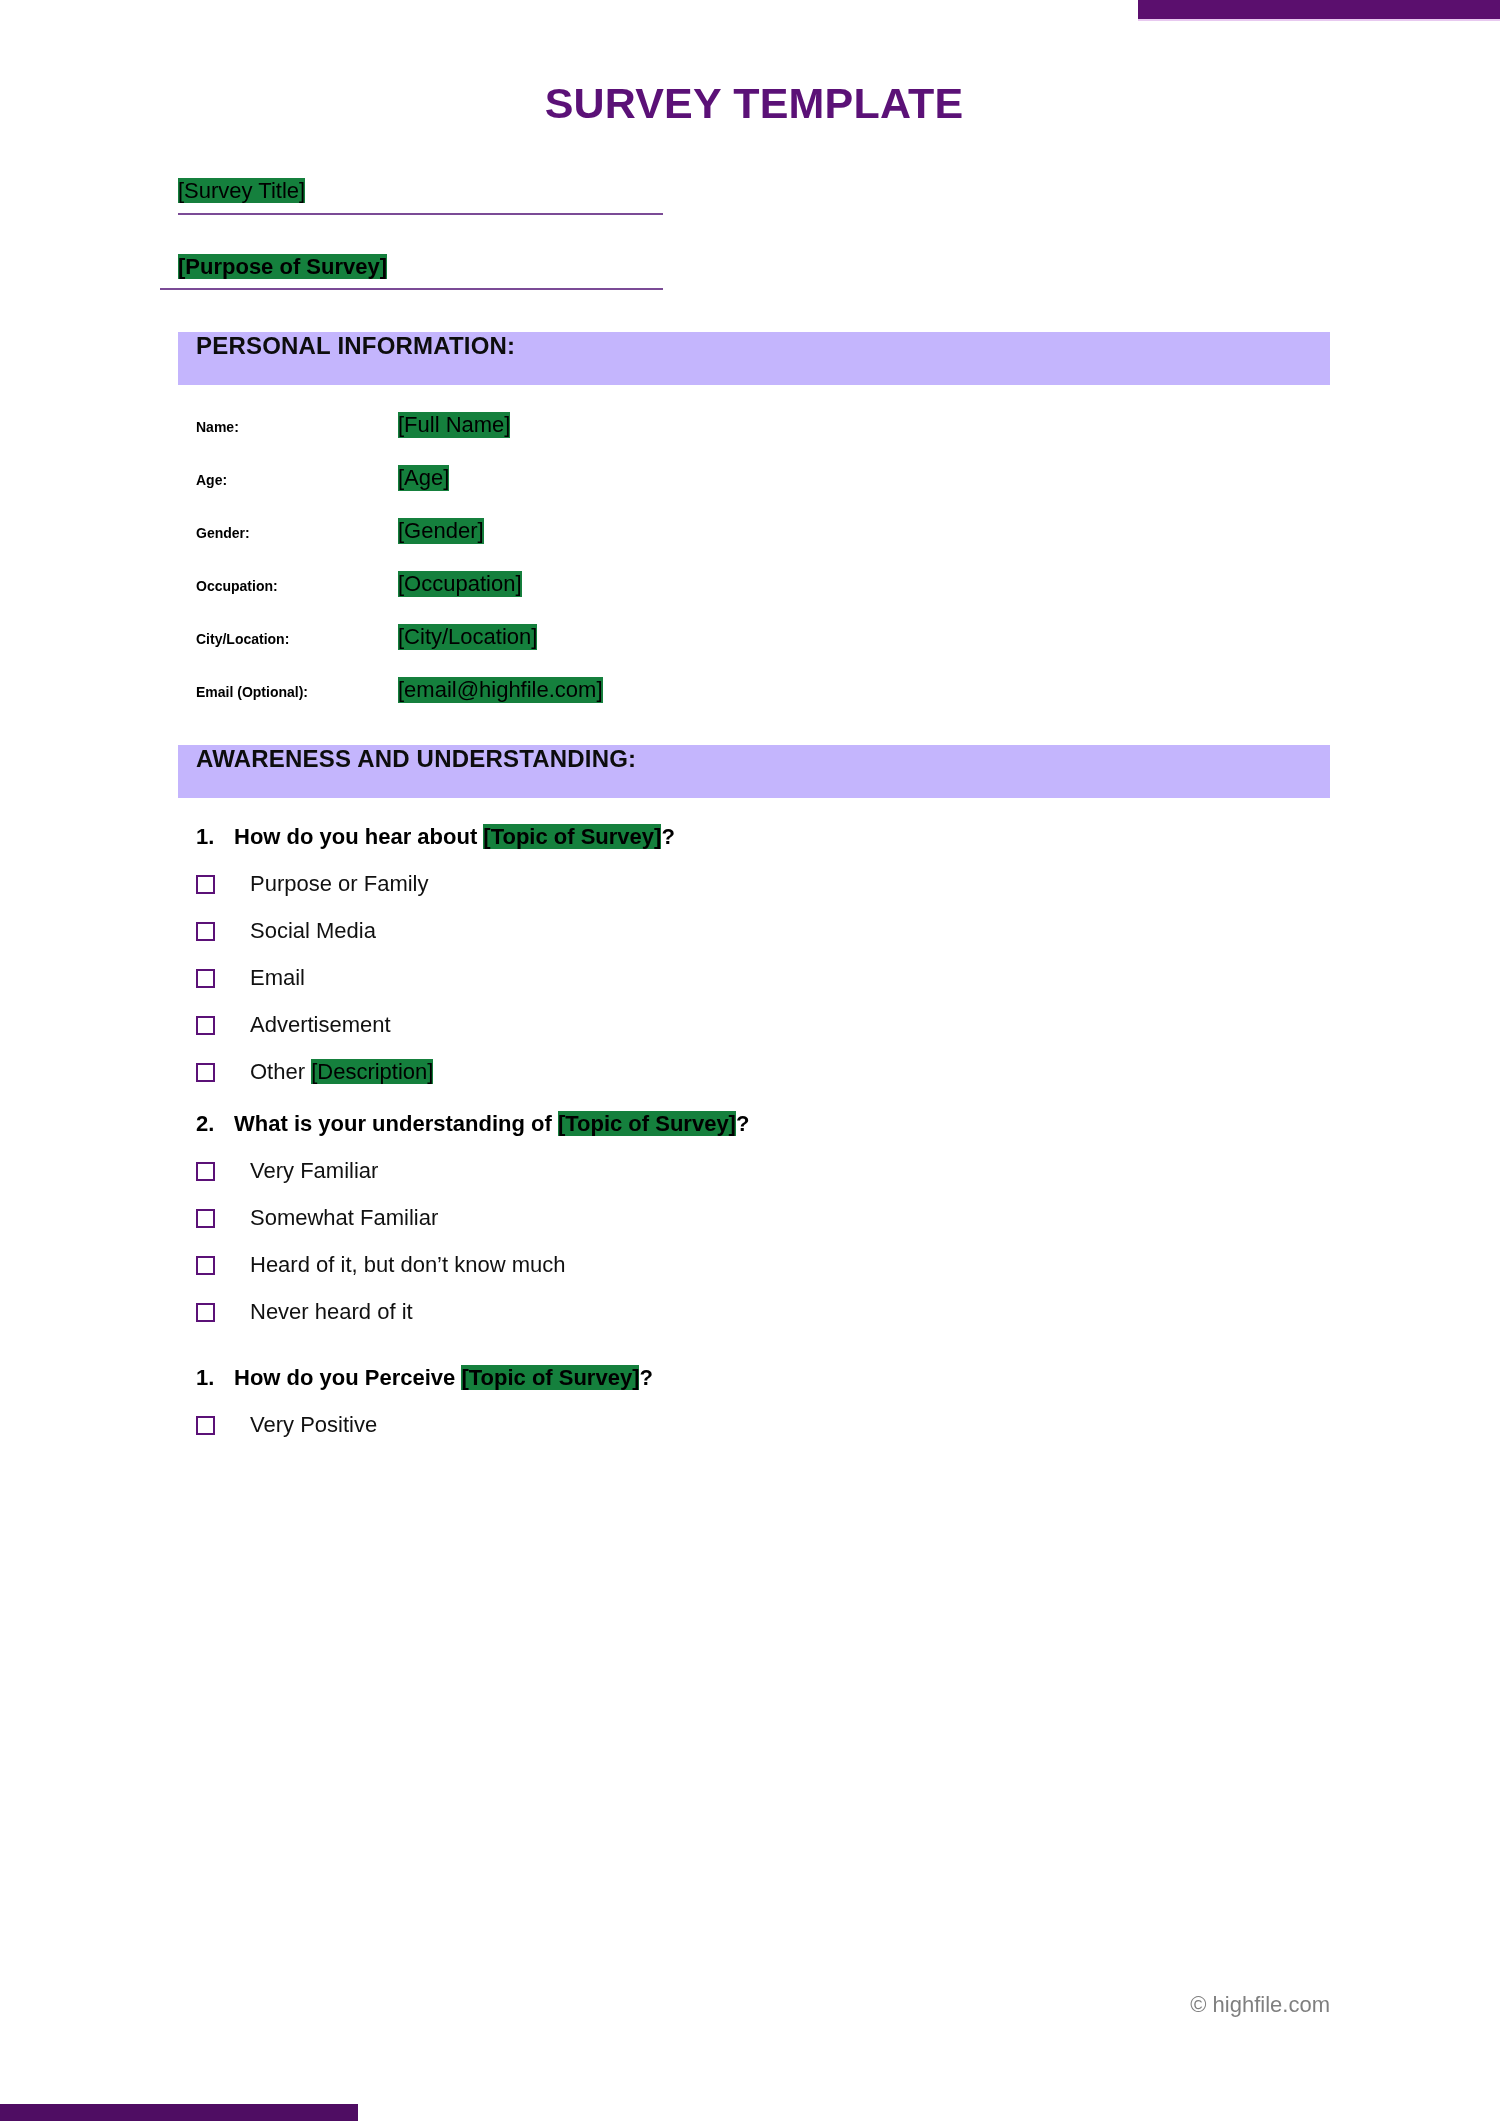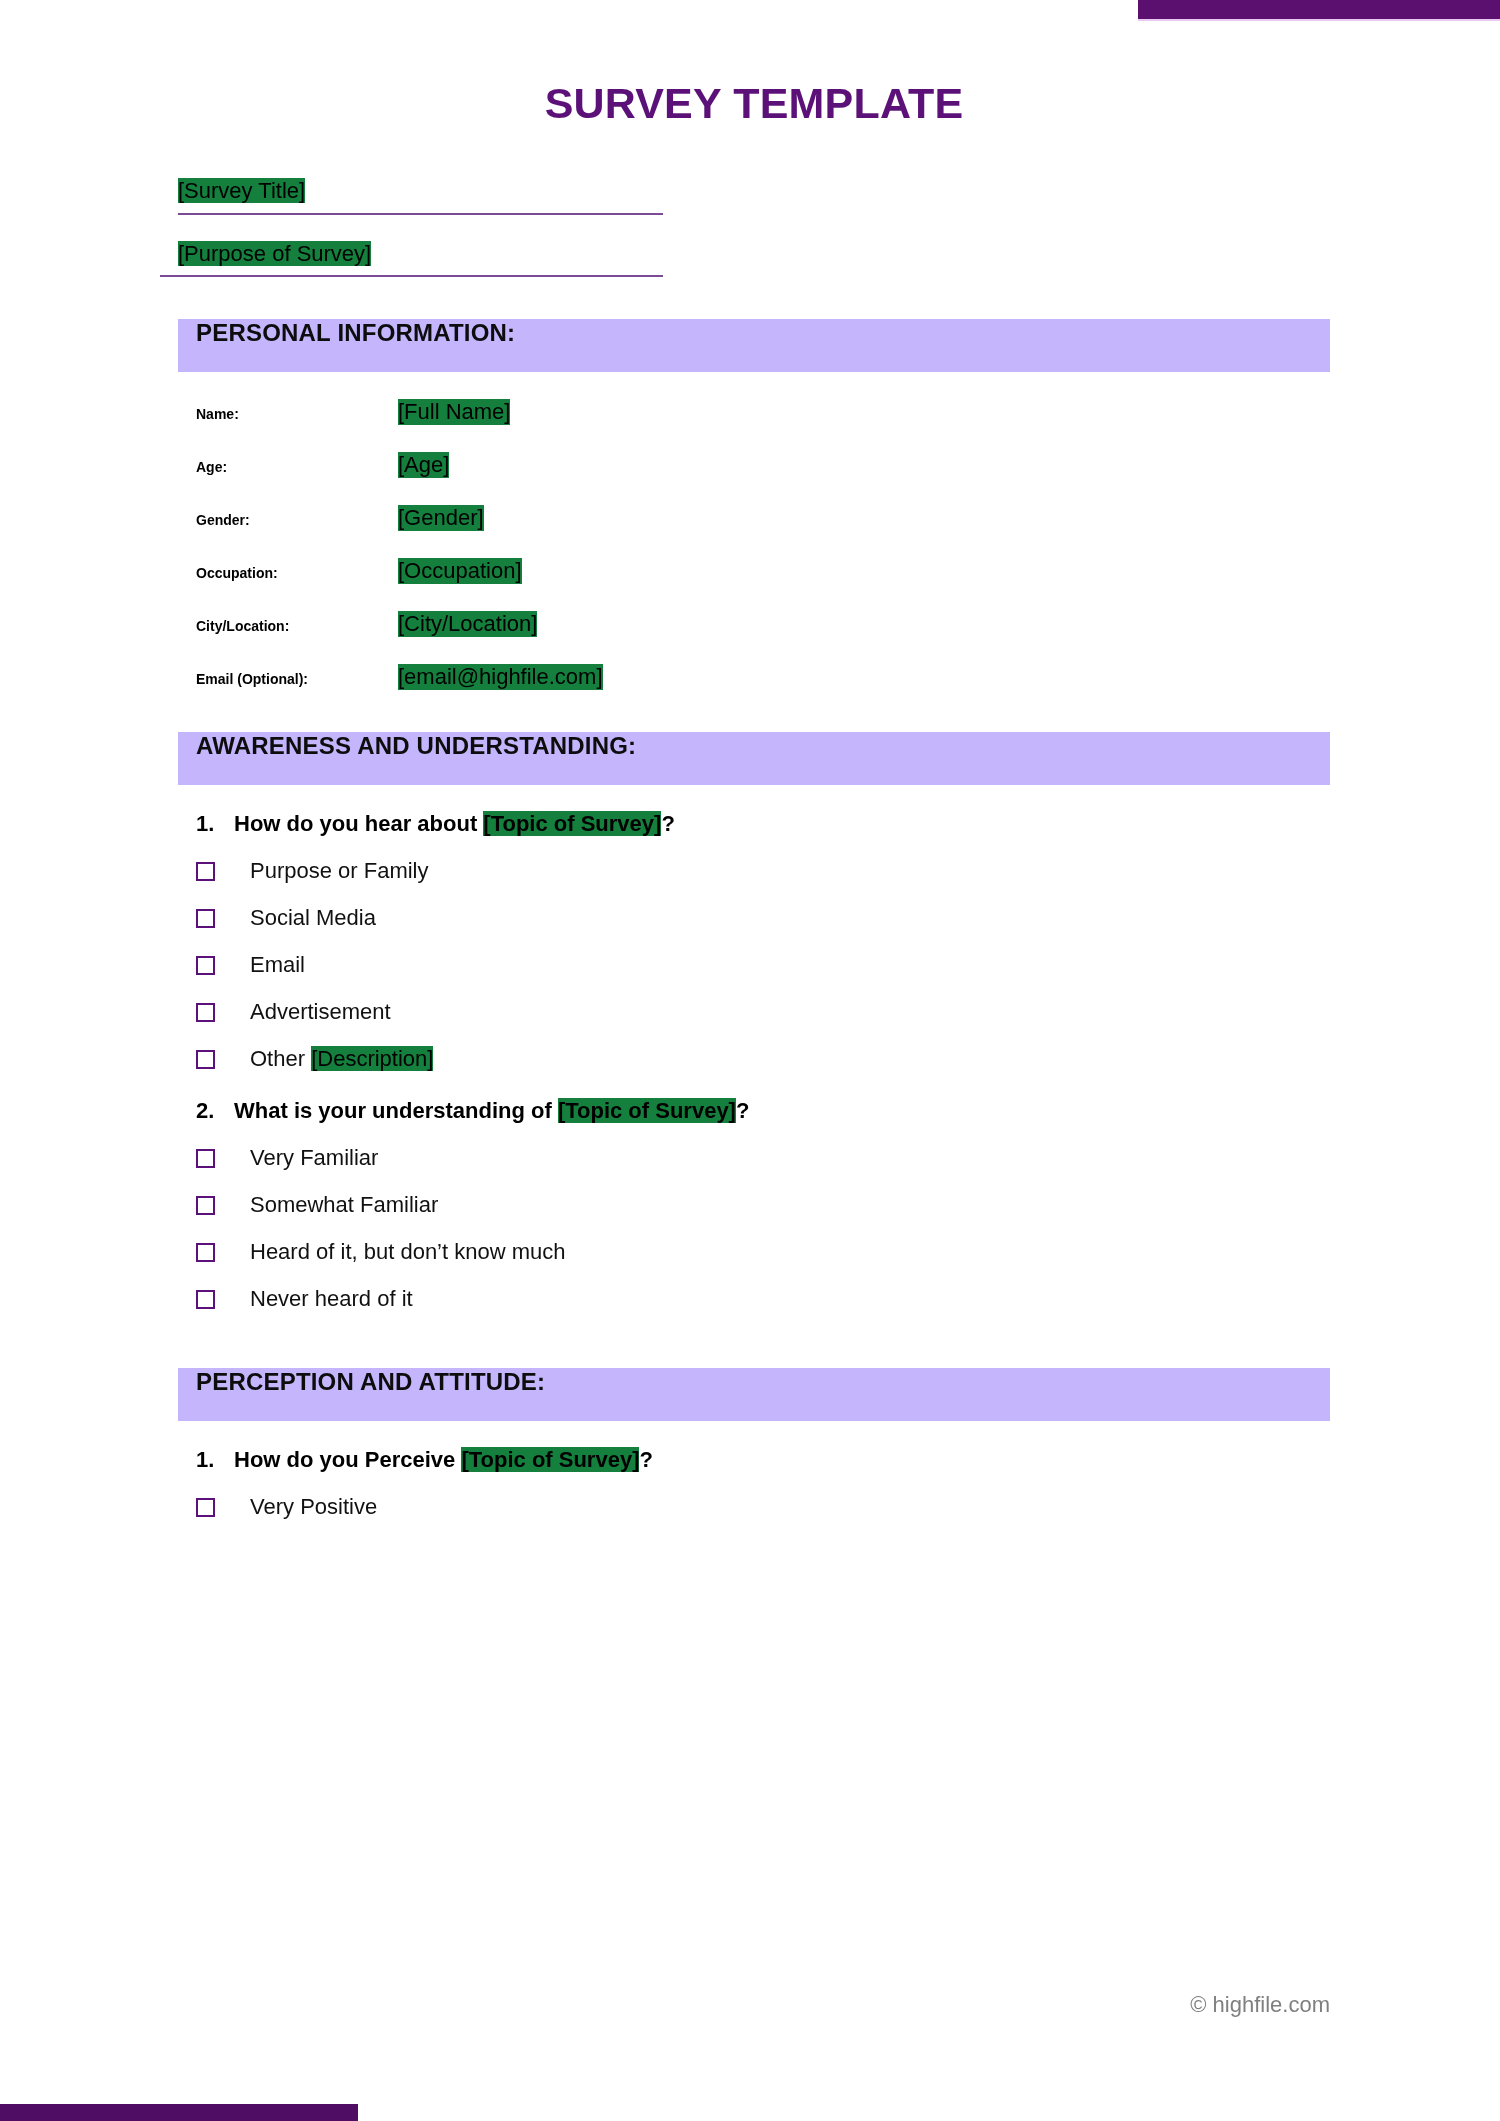--- a/index.html
+++ b/index.html
@@ -56,21 +56,21 @@
 
   
   .field-block {
     margin-top: 50px;
   }
   .field-line {
     border-bottom: 2px solid #7b4b96;
     padding-bottom: 8px;
   }
   .field-line.first { width: 485px; }
-  .field-line.second { width: 485px; margin-top: 25px; margin-left: -18px; padding-left: 18px; }
+  .field-line.second { width: 485px; margin-top: 38px; margin-left: -18px; padding-left: 18px; font-weight: bold; }
   .field-line .ph {
     font-size: 22px;
     line-height: 1.25;
   }
 
   .hl {
     background: #15803d;
     color: #000000;
   }
 
@@ -256,23 +256,20 @@
     <span class="checkbox"></span>
     <span class="opt-label">Heard of it, but don’t know much</span>
   </div>
   <div class="option">
     <span class="checkbox"></span>
     <span class="opt-label">Never heard of it</span>
   </div>
 
   <div class="gap-after-options"></div>
 
-  <div class="section-bar">
-    <span class="section-title">PERCEPTION AND ATTITUDE:</span>
-  </div>
 
   <div class="question">
     <span class="q-num">1.</span>
     <span class="q-text"><span>How do you Perceive </span><span class="hl">[Topic of Survey]</span><span>?</span></span>
   </div>
 
   <div class="option">
     <span class="checkbox"></span>
     <span class="opt-label">Very Positive</span>
   </div>

